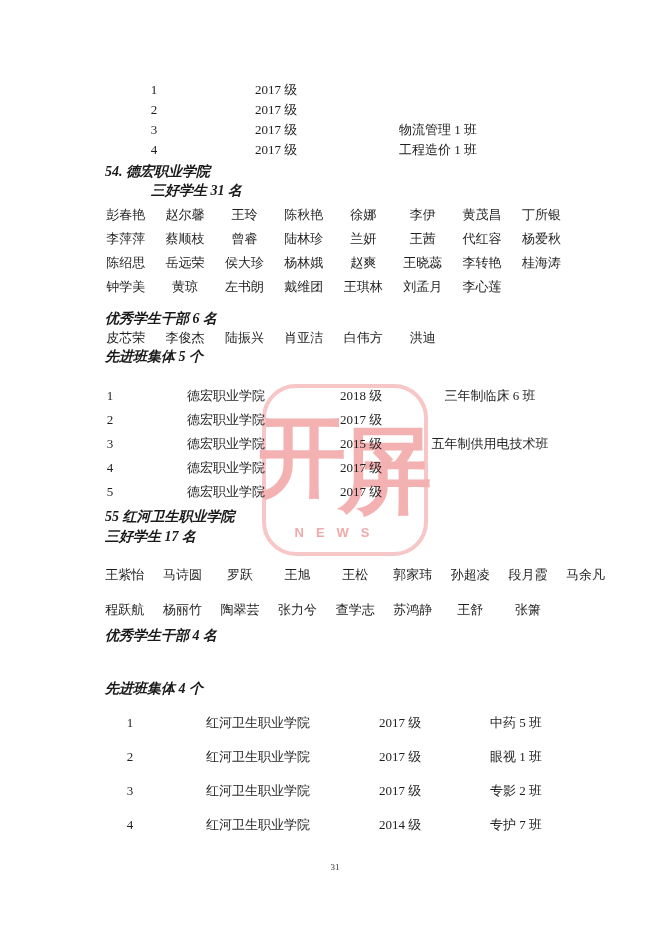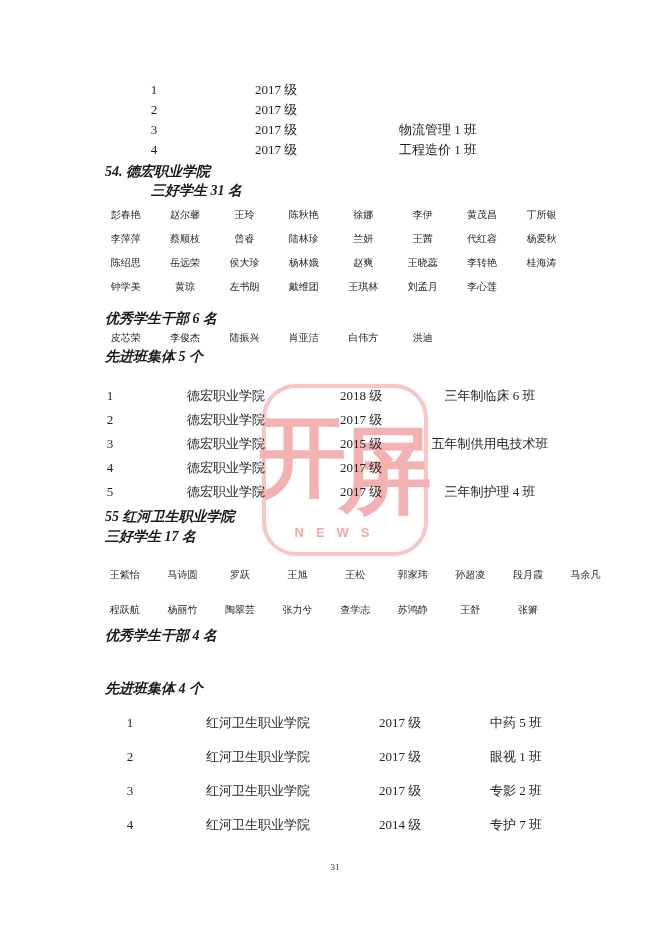--- a/index.html
+++ b/index.html
@@ -34,21 +34,21 @@
   .table5 .d3 { width:58px; }
   .table5 .d4 { width:200px; }
   
   .table4 { font-size:13px; }
   .table4 .trow { height:34px; line-height:34px; }
   .table4 .e1 { width:60px; }
   .table4 .e2 { width:196px; }
   .table4 .e3 { width:88px; }
   .table4 .e4 { width:144px; }
   
-  .names { display:grid; font-size:10px; }
+  .names { display:grid; font-size:13px; }
   .names .name { text-align:center; white-space:nowrap; }
   .grid8 { grid-template-columns:repeat(8,59.4px); }
   .grid9 { grid-template-columns:repeat(9,57.6px); }
   .grid4 { grid-template-columns:repeat(4,63px); }
   .rows24 .name { height:24px; line-height:24px; }
   .rows35 .name { height:35px; line-height:35px; }
   .rows18 .name { height:18px; line-height:18px; }
   
   .pos-toptable  { left:100px; top:80px;  }
   .pos-h54       { left:105px; top:163px; }
@@ -170,21 +170,20 @@
     </div>
       <div class="trow">
       <span class="d1">4</span>
       <span class="d2">德宏职业学院</span>
       <span class="d3">2017 级</span>
     </div>
       <div class="trow">
       <span class="d1">5</span>
       <span class="d2">德宏职业学院</span>
       <span class="d3">2017 级</span>
-      <span class="d4">三年制护理 4 班</span>
     </div>
     </div>
 
   <h2 class="abs hd pos-h55">55 红河卫生职业学院</h2>
   <h3 class="abs hd pos-sanhao17h">三好学生 17 名</h3>
 
   <div class="abs names grid9 rows35 pos-names17">
       <span class="name">王紫怡</span>
       <span class="name">马诗圆</span>
       <span class="name">罗跃</span>

